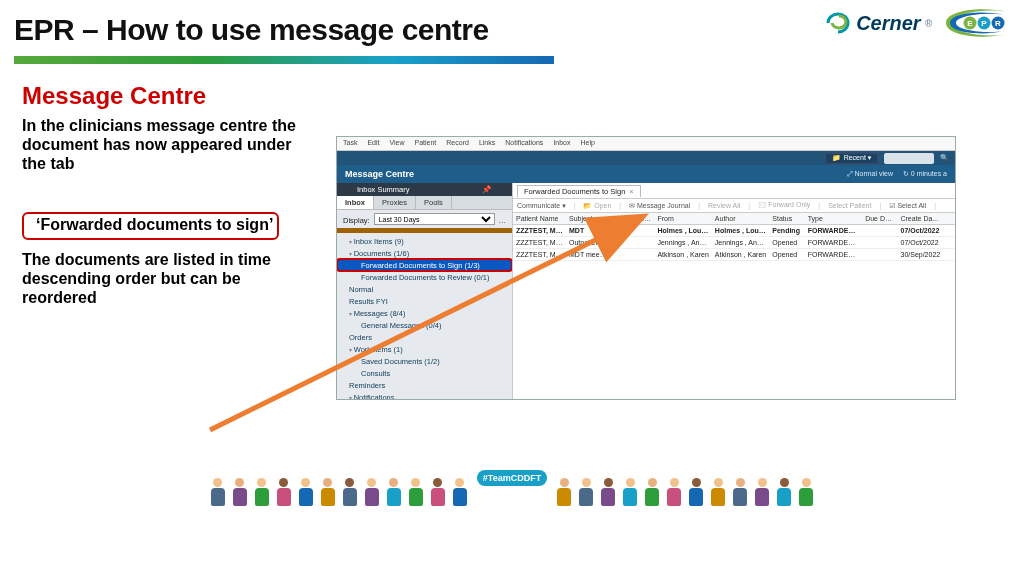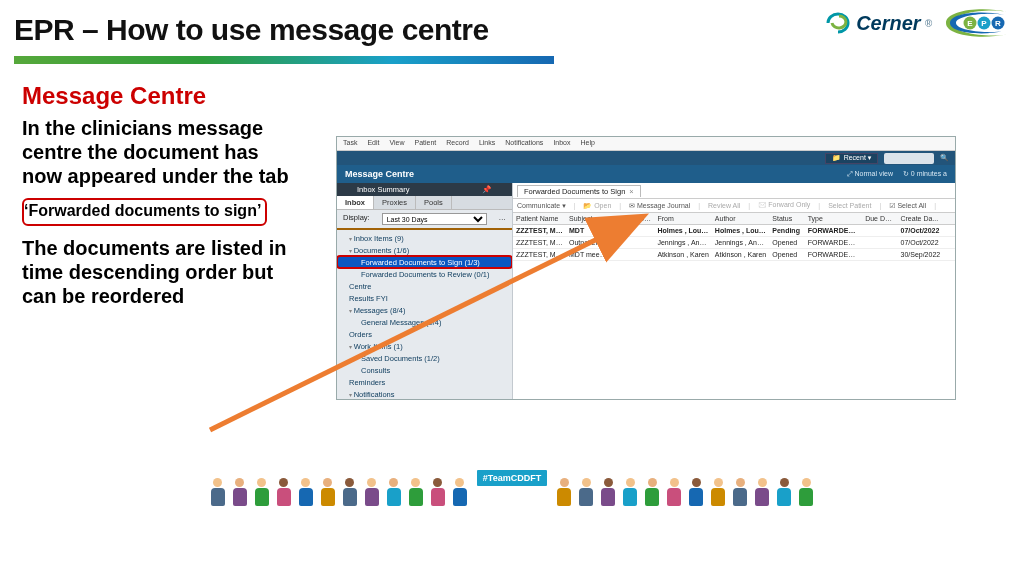--- a/index.html
+++ b/index.html
@@ -14,39 +14,39 @@
   .cerner-swirl { width:26px; height:22px; }
   .epr-badge { width:68px; height:34px; }
 
   .green-rule { position:absolute; top:56px; left:14px; width:540px; height:8px;
     background: linear-gradient(90deg,#56a83b 0%, #2e9d3b 35%, #19a0c9 70%, #1668b2 100%); }
 
   
   .lefttext { position:absolute; left:22px; top:82px; width:280px; color:#000; }
   .mc-head { font-size:24px; font-weight:700; color:#cc0000; margin-bottom:6px; }
   .mc-sub  { font-size:18px; font-weight:800; line-height:1.15; margin-bottom:8px; }
-  .mc-p    { font-size:20px; font-weight:700; line-height:1.2; margin-bottom:10px; }
-  .callout { display:inline-block; padding:2px 4px 4px 0; border:2px solid #cc0000; border-radius:6px; font-size:16px; font-weight:700; line-height:1.15; margin-bottom:10px; }
+  .mc-p    { font-size:16px; font-weight:700; line-height:1.2; margin-bottom:10px; }
+  .callout { display:inline-block; padding:2px 4px 4px 12px; border:2px solid #cc0000; border-radius:6px; font-size:16px; font-weight:700; line-height:1.15; margin-bottom:10px;margin-top:28px; }
 
   
   .shot { position:absolute; left:336px; top:136px; width:620px; height:264px; border:1px solid #9aa; font-size:7.5px; color:#222; background:#fff; }
   .shot-menubar { height:14px; background:#f8f8f8; border-bottom:1px solid #ccc; display:flex; gap:10px; padding:2px 6px; font-size:7px; color:#444; }
   .shot-bluebar { height:14px; background:#22547a; color:#fff; display:flex; align-items:center; justify-content:flex-end; gap:6px; padding:0 6px; font-size:7px; }
   .recent-btn { background:#1b4361; border:1px solid #446; padding:0 6px; height:11px; display:flex; align-items:center; gap:3px; }
   .search-pill { background:#dbe3ea; width:50px; height:11px; border-radius:2px; }
   .shot-mc { height:18px; background:#1f5e8b; color:#fff; font-weight:bold; font-size:9px; display:flex; align-items:center; padding:0 8px; justify-content:space-between; }
   .mc-right { display:flex; gap:10px; font-weight:normal; font-size:7px; color:#d5e6f2; }
 
   .shot-body { display:flex; height:calc(100% - 46px); }
   .sidebar { width:176px; background:#e6eaee; border-right:1px solid #c3c9cf; display:flex; flex-direction:column; font-size:7.5px; }
   .sidebar-top { background:#2c3a47; color:#fff; padding:2px 20px; display:flex; justify-content:space-between; align-items:center; }
   .side-tabs { display:flex; background:#d7dce1; border-bottom:1px solid #bbb; }
   .side-tab { padding:2px 8px; border-right:1px solid #bbb; color:#333; }
   .side-tab.active { background:#fff; font-weight:bold; }
-  .display-row { display:flex; align-items:flex-start; gap:12px; padding:3px 6px; border-bottom:2px solid #a16207; }
+  .display-row { display:flex; align-items:flex-end; gap:4px; padding:3px 6px; border-bottom:5px solid #a16207; }
   .display-row select { font-size:7px; flex:1; height:12px; border:1px solid #999; background:#fff; }
   .tree { padding:2px 0; overflow:hidden; }
   .tree-item { padding:1.5px 4px 1.5px 12px; color:#0b3a5c; white-space:nowrap; overflow:hidden; text-overflow:ellipsis; }
   .tree-sub  { padding:1.5px 4px 1.5px 24px; color:#0b3a5c; white-space:nowrap; overflow:hidden; text-overflow:ellipsis; }
   .tree-item.section::before { content:"▸ "; font-size:6px; color:#888; }
   .tree-item.open::before { content:"▾ "; font-size:6px; color:#888; }
   .sel-row { background:#0a57c2; color:#fff; outline:2px solid #cc0000; outline-offset:-1px; border-radius:3px; }
 
   .mainpane { flex:1; display:flex; flex-direction:column; }
   .tabstrip { height:16px; border-bottom:1px solid #ccc; display:flex; align-items:center; padding-left:4px; font-size:7.5px; }
@@ -62,21 +62,21 @@
   .grid tr.bold td { font-weight:bold; }
 
   
   .arrow-svg { position:absolute; left:200px; top:200px; width:460px; height:240px; pointer-events:none; }
 
   
   .people { position:absolute; left:0; right:0; bottom:70px; height:56px; display:flex; justify-content:center; align-items:flex-end; gap:4px; }
   .person { width:18px; display:flex; flex-direction:column; align-items:center; }
   .person .head { width:9px; height:9px; border-radius:50%; }
   .person .body { width:14px; height:18px; border-radius:4px 4px 2px 2px; margin-top:1px; }
-  .team-badge { align-self:center; background:#19a0c9; color:#fff; font-size:9px; font-weight:bold; padding:3px 6px; border-radius:1px; margin:0 4px; white-space:nowrap; }
+  .team-badge { align-self:center; background:#19a0c9; color:#fff; font-size:9px; font-weight:bold; padding:3px 6px; border-radius:8px; margin:0 4px; white-space:nowrap; }
 
   
   .footer { position:absolute; left:0; right:0; bottom:0; height:64px;
     background: linear-gradient(90deg,#56a83b 0%, #2e9d83 45%, #19a0c9 80%, #1668b2 100%);
     color:#fff; }
   .footer::before { content:""; position:absolute; inset:0;
     background-image:
       linear-gradient(45deg, rgba(255,255,255,0.08) 25%, transparent 25%, transparent 75%, rgba(255,255,255,0.08) 75%),
       linear-gradient(45deg, rgba(255,255,255,0.08) 25%, transparent 25%, transparent 75%, rgba(255,255,255,0.08) 75%);
     background-size:40px 40px; background-position:0 0,20px 20px; opacity:.7; }
@@ -172,21 +172,21 @@
           <select>
             <option>Last 30 Days</option>
           </select>
           <span>…</span>
         </div>
         <div class="tree" id="tree">
             <div class="tree-item section open">Inbox Items (9)</div>
             <div class="tree-item section open">Documents (1/6)</div>
             <div class="tree-sub sel-row">Forwarded Documents to Sign (1/3)</div>
             <div class="tree-sub">Forwarded Documents to Review (0/1)</div>
-            <div class="tree-item">Centre</div>
+            <div class="tree-item">Normal</div>
             <div class="tree-item">Results FYI</div>
             <div class="tree-item section open">Messages (8/4)</div>
             <div class="tree-sub">General Messages (0/4)</div>
             <div class="tree-item">Orders</div>
             <div class="tree-item section open">Work Items (1)</div>
             <div class="tree-sub">Saved Documents (1/2)</div>
             <div class="tree-sub">Consults</div>
             <div class="tree-item">Reminders</div>
             <div class="tree-item section open">Notifications</div>
           </div>

